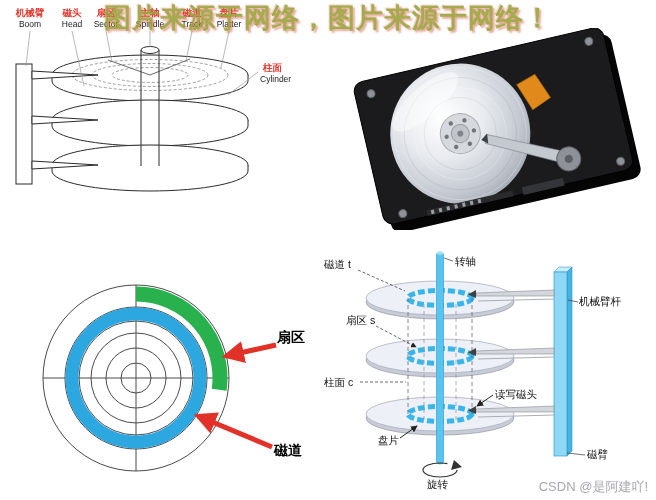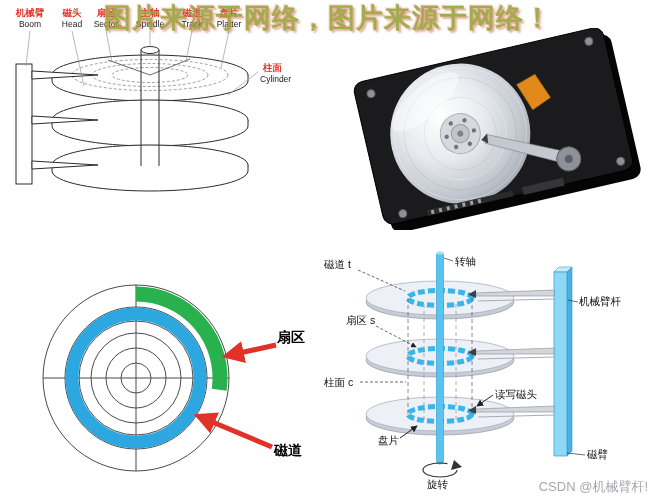--- a/index.html
+++ b/index.html
@@ -234,15 +234,15 @@
     <text class="t-lab" x="26" y="78">扇区 s</text>
     <text class="t-lab" x="4" y="140">柱面 c</text>
     <text class="t-lab" x="58" y="198">盘片</text>
     <text class="t-lab" x="135" y="19">转轴</text>
     <text class="t-lab" x="259" y="59">机械臂杆</text>
     <text class="t-lab" x="175" y="152">读写磁头</text>
     <text class="t-lab" x="267" y="212">磁臂</text>
     <text class="t-lab" x="107" y="242">旋转</text>
   </svg>
 
-  <div class="watermark">CSDN @机械臂杆!</div>
+  <div class="watermark">CSDN @是阿建吖!</div>
 
 </div>
 
 </body></html>

